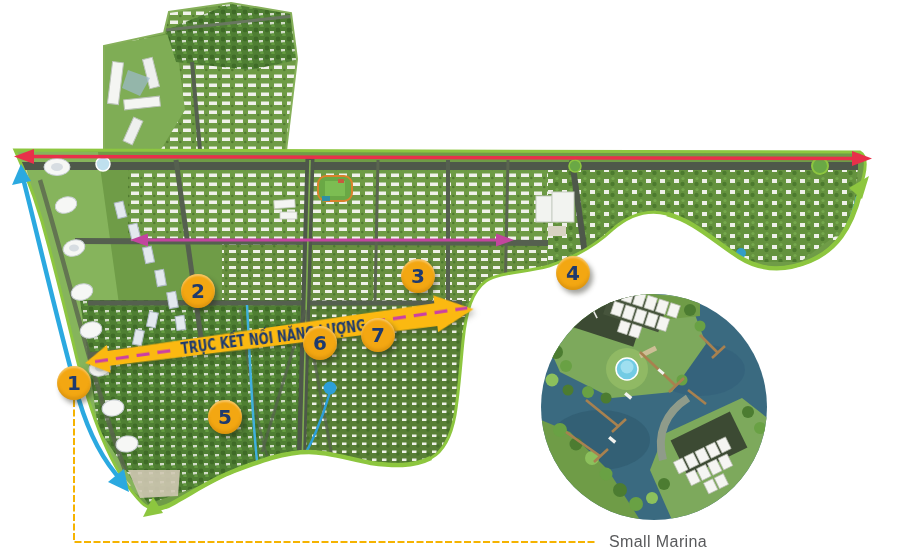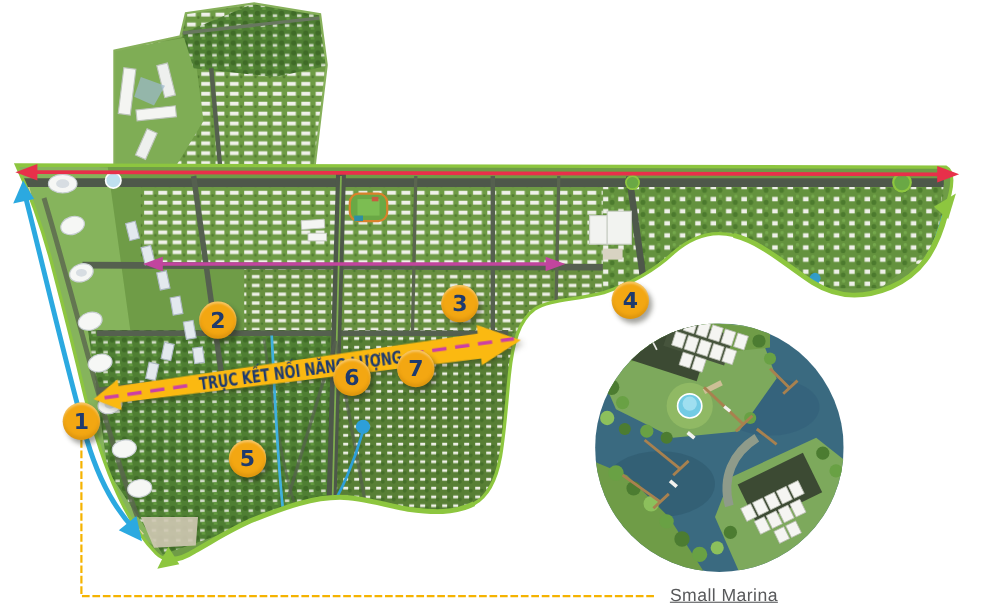--- a/index.html
+++ b/index.html
@@ -12,21 +12,21 @@
   .marker{
     position:absolute;width:34px;height:34px;border-radius:50%;
     background:#F3A712;color:#1E3A6E;
     display:flex;align-items:center;justify-content:center;
     font-weight:bold;font-size:20px;font-family:"DejaVu Sans","Liberation Sans",sans-serif;
     box-shadow:3px 4px 5px rgba(35,35,25,.42), inset 0 2px 2px rgba(255,255,255,.35), inset 0 -3px 3px rgba(150,90,0,.22);
     cursor:pointer;user-select:none;z-index:5;
   }
   .inset-label{
     position:absolute;left:609px;top:533px;
-    color:#58595B;font-size:16px;letter-spacing:.4px;z-index:4;text-decoration:underline;
+    color:#58595B;font-size:16px;letter-spacing:.4px;z-index:4;
   }
 </style>
 </head>
 <body>
 
 <div id="stage">
 
 <svg width="900" height="550" viewBox="0 0 900 550">
   <defs>
     <clipPath id="clipMain">

